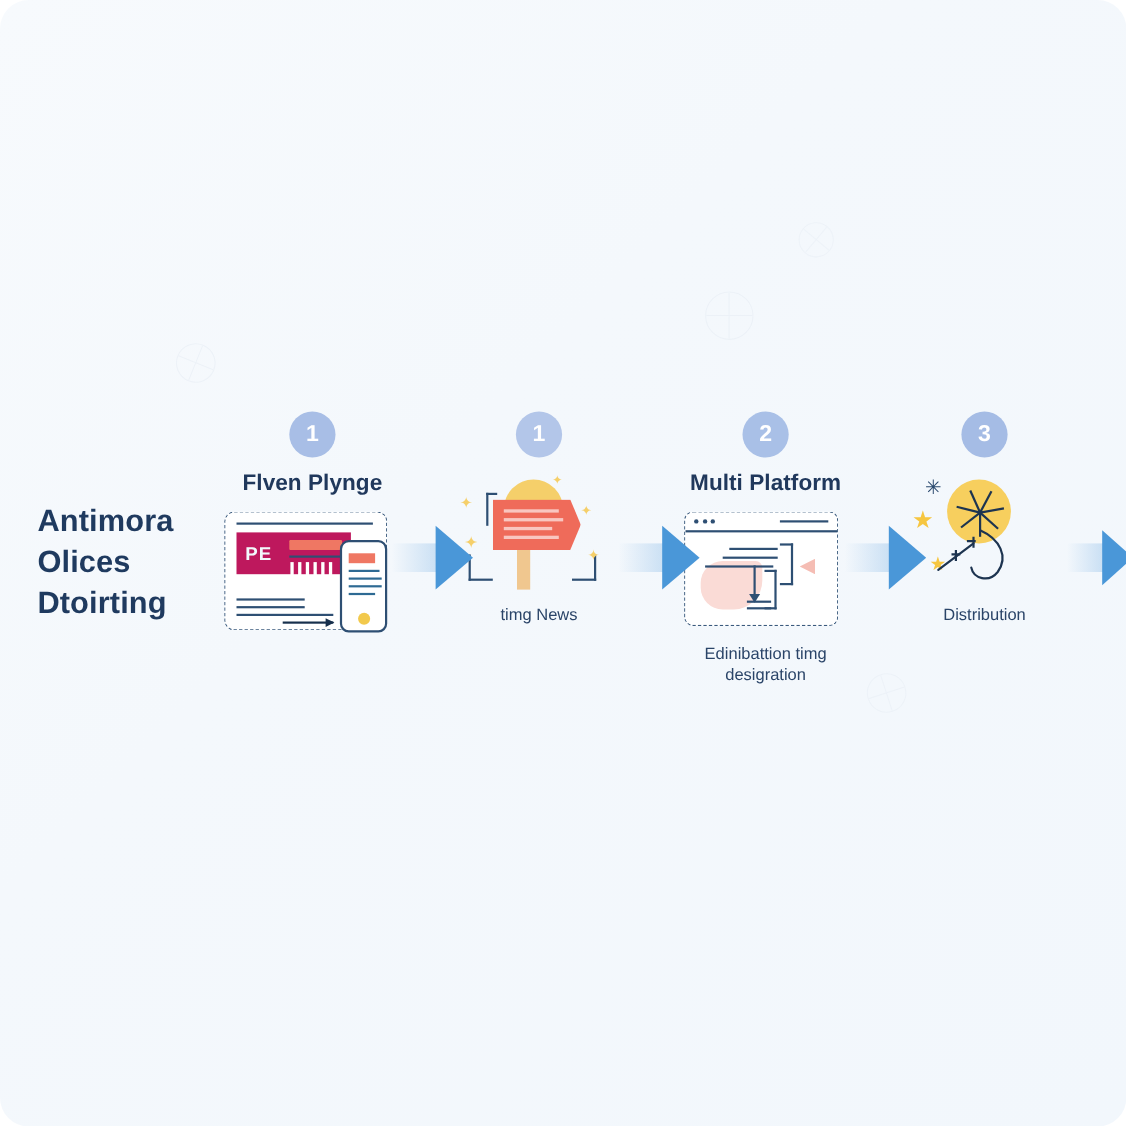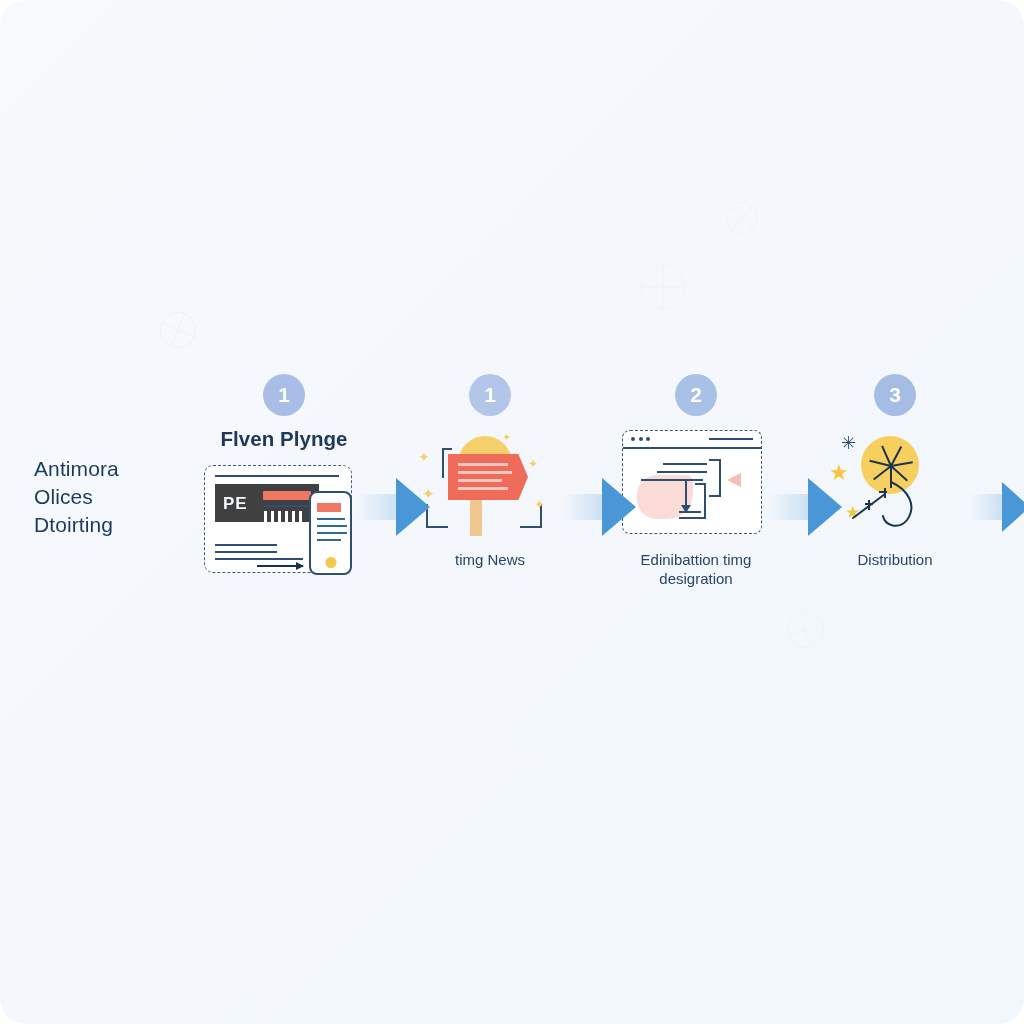--- a/index.html
+++ b/index.html
@@ -47,23 +47,23 @@
   .wm-c { left: 726px; top: 202px; width: 30px; height: 30px; transform: rotate(40deg); opacity:.5; }
   .wm-d { left: 788px; top: 612px; width: 34px; height: 34px; transform: rotate(-18deg); opacity:.55; }
 
   
   #headline {
     position: absolute;
     left: 34px;
     top: 455px;
     width: 180px;
     color: #1f3a5f;
-    font-size: 21px;
+    font-size: 28px;
     line-height: 1.33;
-    font-weight: 400;
+    font-weight: 700;
     letter-spacing: .1px;
   }
 
   
   #flow {
     position: absolute;
     left: 190px;
     top: 360px;
     width: 834px;
     height: 270px;
@@ -156,21 +156,21 @@
     background: #ffffff;
     box-sizing: border-box;
   }
   .a1-topbar {
     position: absolute; left: 10px; top: 9px; right: 12px; height: 2px;
     background: #2e4f73;
   }
   .a1-screen {
     position: absolute; left: 10px; top: 18px;
     width: 104px; height: 38px;
-    background: #404040;
+    background: #be185d;
   }
   .a1-pe {
     position: absolute; left: 8px; top: 10px;
     color: #f2f8fc; font-size: 17px; font-weight: 700; letter-spacing: 1px;
   }
   .a1-redbar {
     position: absolute; left: 48px; top: 7px;
     width: 48px; height: 9px; background: #ef7763; border-radius: 1px;
   }
   .a1-uline {
@@ -401,20 +401,21 @@
         <span class="spark sp2">✦</span>
         <span class="spark sp3">✦</span>
         <span class="spark sp4">✦</span>
         <span class="spark sp5">✦</span>
       </div>
       <div class="caption">timg News</div>
     </div>
 
     <div class="stage stage-3">
       <div class="step-badge">2</div>
+      <div class="stage-title">Multi Platform</div>
       <div class="art">
         <div class="a3-win">
           <div class="a3-bar">
             <span class="a3-dots">
                 <i></i>
                 <i></i>
                 <i></i>
               </span>
             <span class="a3-addr"></span>
           </div>

